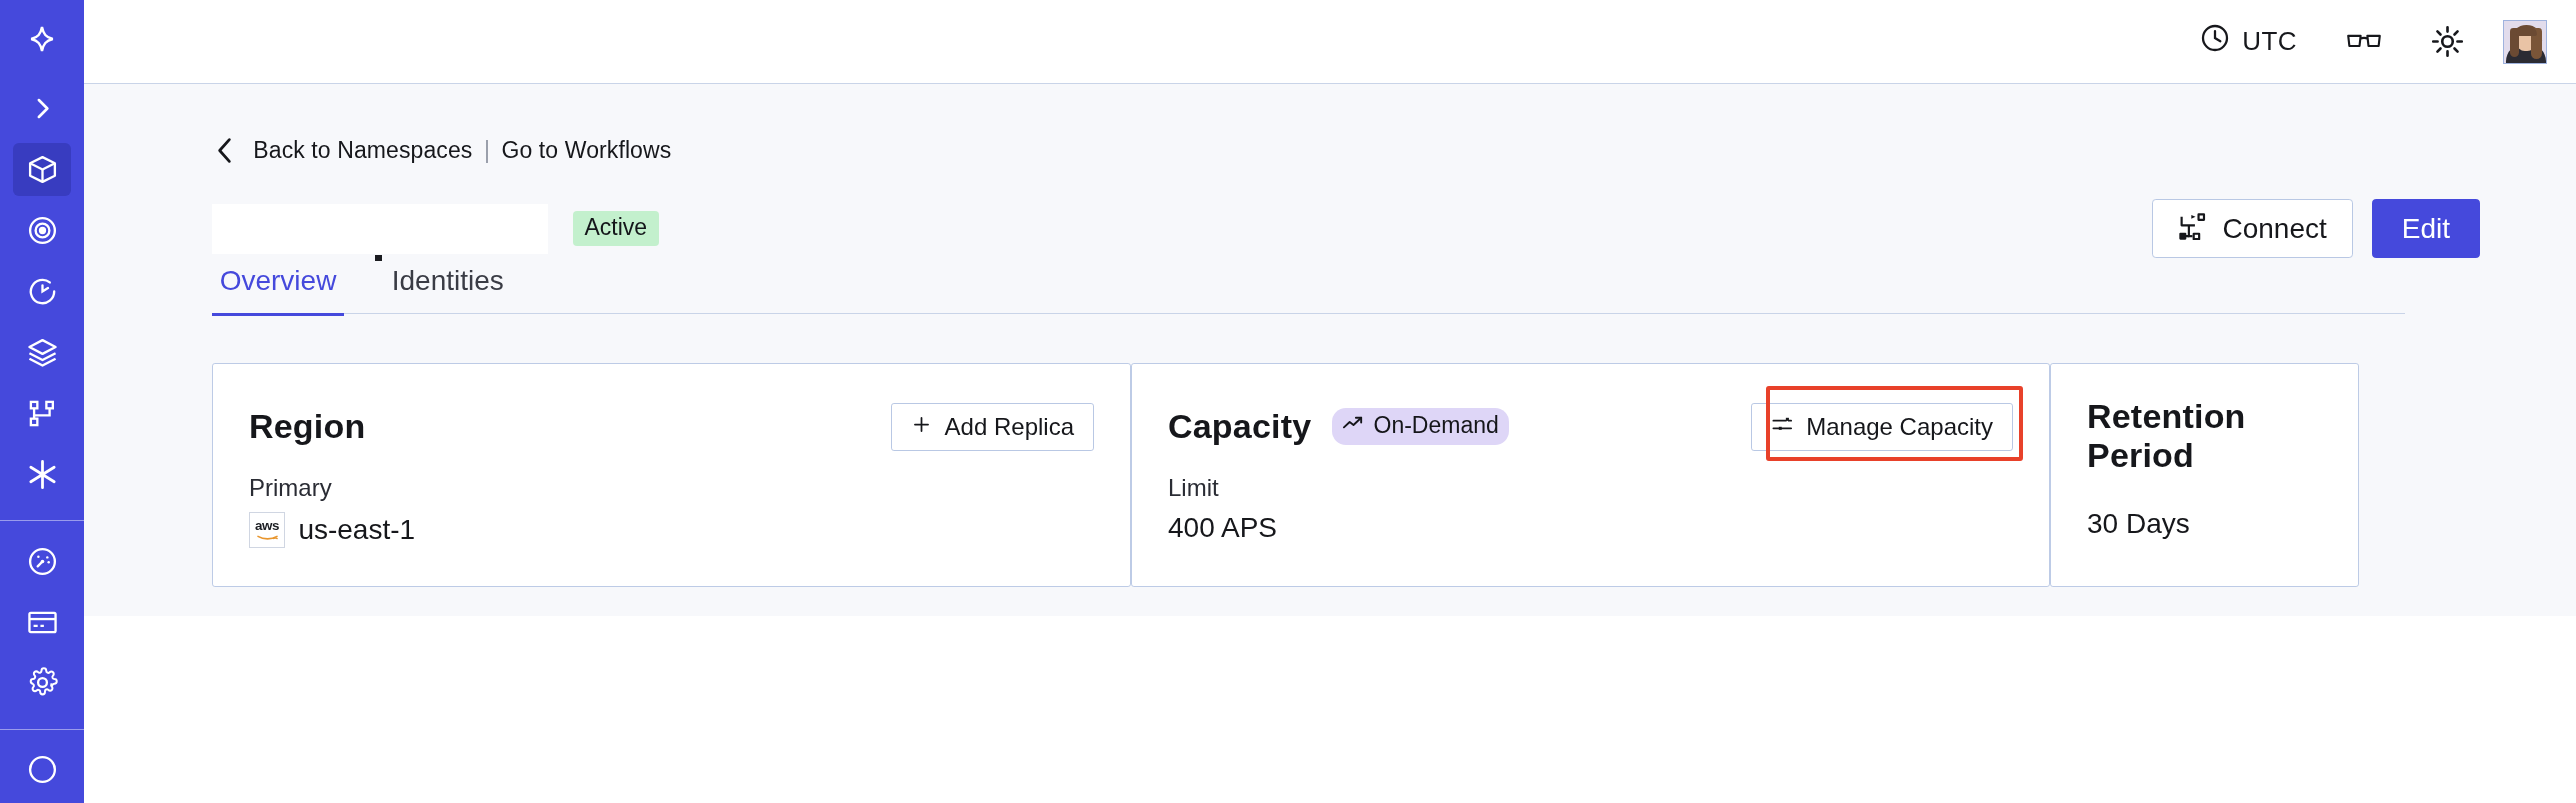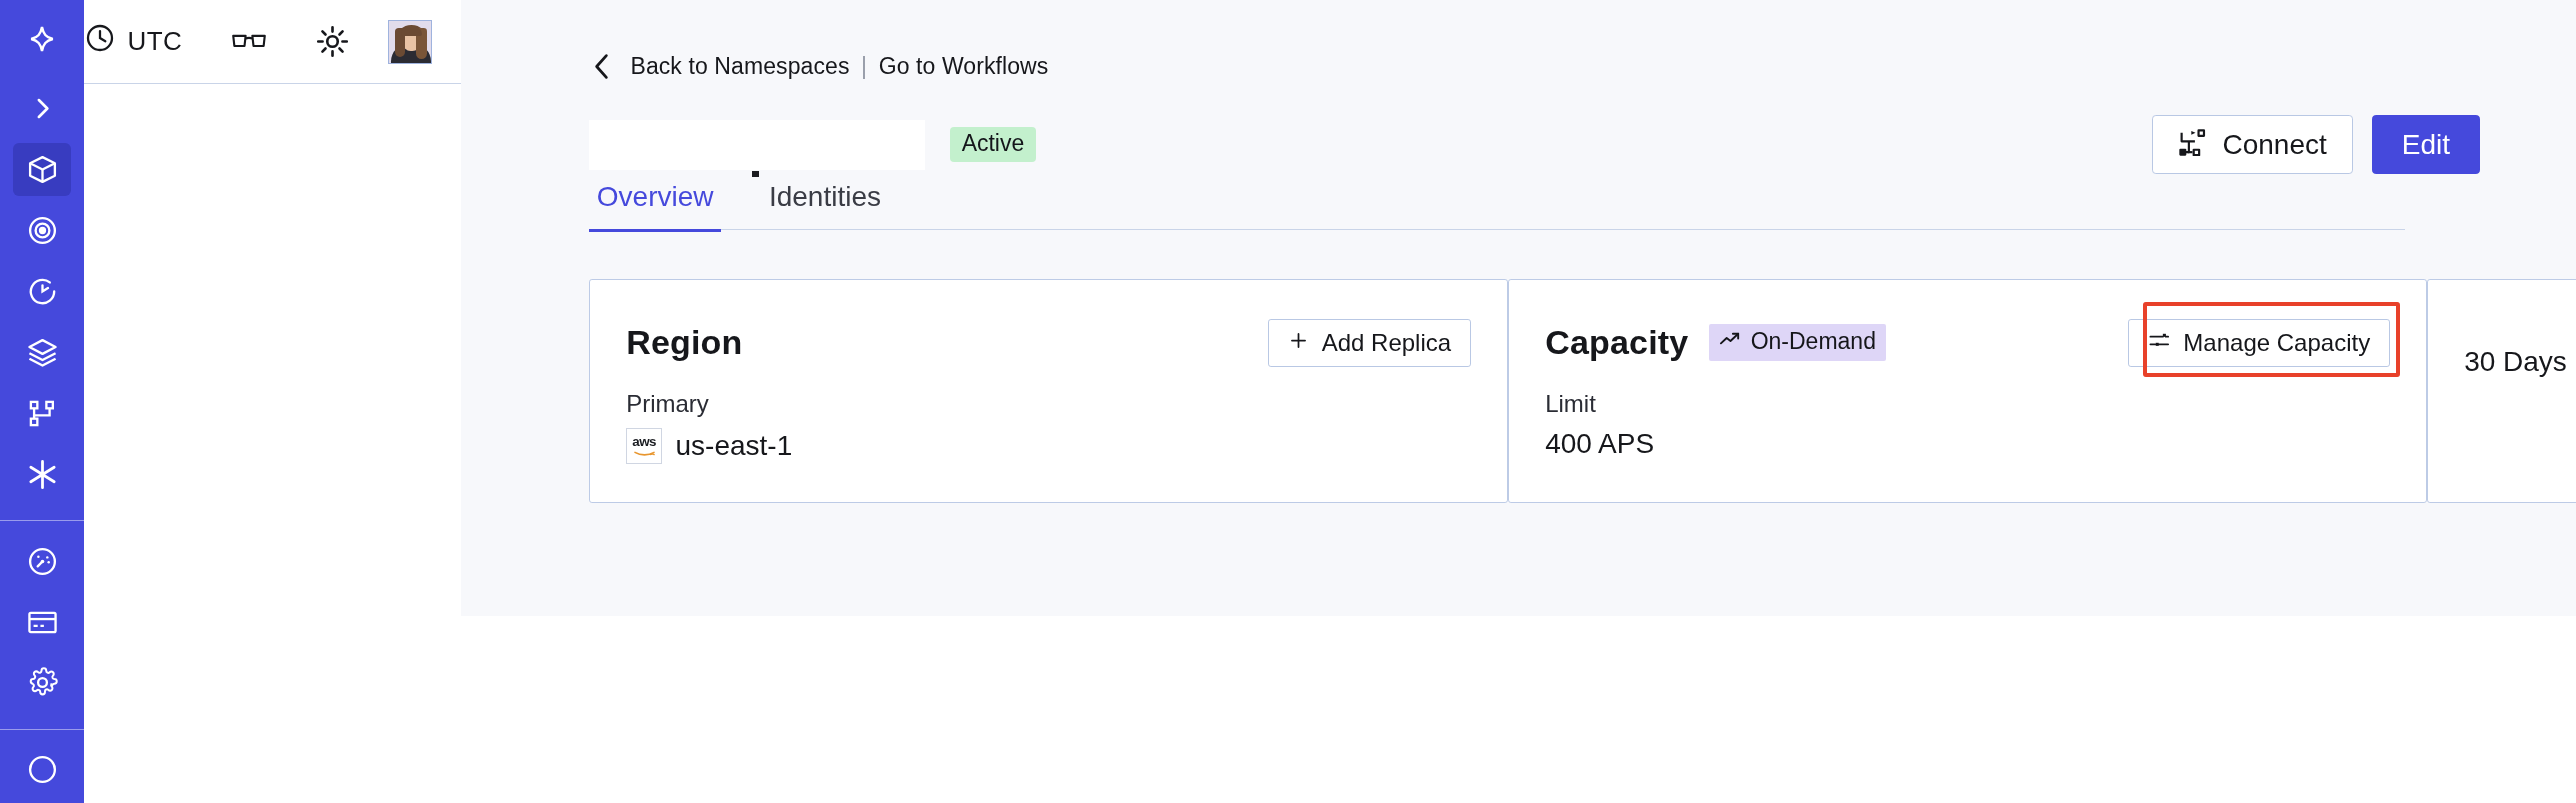--- a/index.html
+++ b/index.html
@@ -27,21 +27,21 @@
   }
   .side-btn.logo { margin-bottom: 13.4px; }
   .side-btn.active { background: #383CC0; }
   .side-btn svg { display: block; }
   .side-sep {
     width: 84px; height: 1px; background: rgba(255,255,255,0.45);
     margin: 11.5px 0 13.4px 0;
   }
 
   
-  .right { flex: 1 1 auto; display: flex; flex-direction: row; height: 616px; min-width: 0; }
+  .right { flex: 1 1 auto; display: flex; flex-direction: column; height: 616px; min-width: 0; }
 
   .topbar {
     height: 84px; flex: 0 0 84px;
     background: #ffffff;
     border-bottom: 1px solid #C9D4E8;
     display: flex; align-items: center; justify-content: flex-end;
     padding-right: 29px;
     gap: 0px;
   }
   .tz {
@@ -149,21 +149,21 @@
   .card.region { flex: 0 0 919px; }
   .card.capacity { flex: 0 0 919px; }
   .card.retention { flex: 0 0 309px; }
 
   .card-head { display: flex; align-items: center; min-height: 59px; }
   .card-title { font-size: 34px; font-weight: 700; color: #16171B; letter-spacing: 0.2px; }
   .card-head .grow { flex: 1 1 auto; }
 
   .badge-ondemand {
     margin-left: 21px; background: #DED6F7; color: #15161A;
-    font-size: 23px; border-radius: 2px; padding: 5.8px 10.5px 7.7px 9.6px;
+    font-size: 23px; border-radius: 14px; padding: 5.8px 10.5px 7.7px 9.6px;
     display: inline-flex; align-items: center; gap: 8.6px; line-height: 1;
   }
 
   .card-label { font-size: 24px; color: #2A2C34; margin-top: 17.3px; }
   .card-value {
     font-size: 28px; color: #16171B; margin-top: 10.5px;
     display: flex; align-items: center; gap: 13.4px;
   }
   .aws {
     width: 36px; height: 36px; border: 1px solid #D0D6E2; background: #fff;
@@ -420,20 +420,23 @@
                 </span>
                 <span>Manage Capacity</span>
               </button>
               <span class="annot" style="right:26px; top:22px; width:257px; height:75px;"></span>
             </div>
             <div class="card-label">Limit</div>
             <div class="card-value">400 APS</div>
           </section>
 
           <section class="card retention">
+            <div class="card-head">
+              <span class="card-title">Retention Period</span>
+            </div>
             <div class="card-value">30 Days</div>
           </section>
 
         </div>
       </div>
     </div>
   </div>
 </div>
 
 

